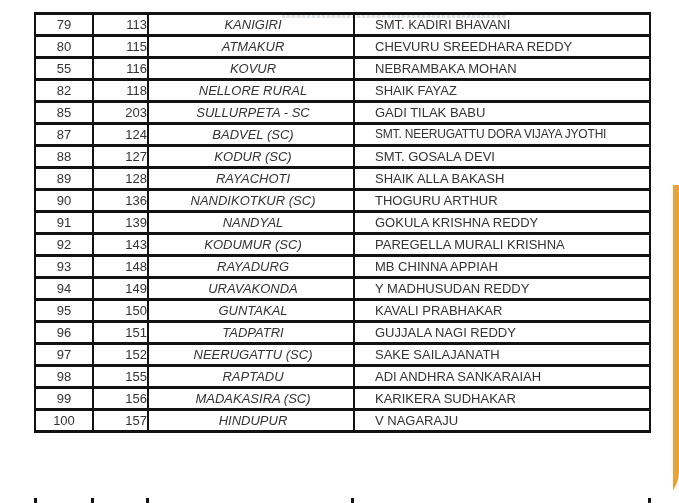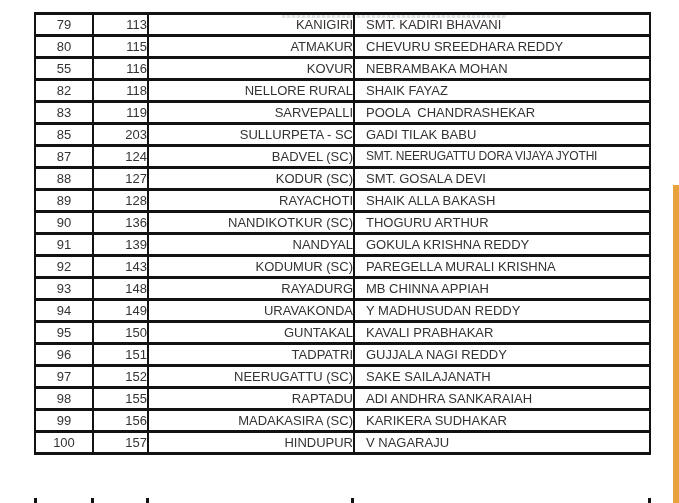--- a/index.html
+++ b/index.html
@@ -3,20 +3,21 @@
 <meta charset="utf-8">
 <style>
   html, body { margin: 0; padding: 0; }
   #screen {
     position: relative;
     width: 679px;
     height: 503px;
     background: #ffffff;
     overflow: hidden;
     font-family: "Liberation Sans", "DejaVu Sans", sans-serif;
+    border-radius: 31px;
   }
 
   
   #roster-table {
     position: absolute;
     left: 34px;
     top: 12px;
     width: 617px;
     border-collapse: collapse;
     table-layout: fixed;
@@ -30,22 +31,22 @@
     line-height: 19px;
     font-size: 13px;
     color: #333333;
     white-space: pre;
     overflow: hidden;
     padding: 0;
     vertical-align: middle;
   }
   #roster-table td.c-sl   { width: 56px;  text-align: center; }
   #roster-table td.c-no   { width: 53px;  text-align: right; }
-  #roster-table td.c-cons { width: 200px; text-align: right; padding-left: 4px; }
-  #roster-table td.c-name { text-align: left; padding-left: 11px; }
+  #roster-table td.c-cons { width: 200px; text-align: center; padding-left: 4px; font-style: italic; }
+  #roster-table td.c-name { text-align: left; padding-left: 20px; }
   #roster-table td.small-text { font-size: 12px; letter-spacing: -0.2px; }
 
   
   .stub {
     position: absolute;
     top: 498px;
     width: 3px;
     height: 5px;
     background: #121212;
   }
@@ -97,26 +98,20 @@
           <td class="c-cons">KOVUR</td>
           <td class="c-name">NEBRAMBAKA MOHAN</td>
         </tr>
         <tr>
           <td class="c-sl">82</td>
           <td class="c-no">118</td>
           <td class="c-cons">NELLORE RURAL</td>
           <td class="c-name">SHAIK FAYAZ</td>
         </tr>
         <tr>
-          <td class="c-sl">83</td>
-          <td class="c-no">119</td>
-          <td class="c-cons">SARVEPALLI</td>
-          <td class="c-name">POOLA  CHANDRASHEKAR</td>
-        </tr>
-        <tr>
           <td class="c-sl">85</td>
           <td class="c-no">203</td>
           <td class="c-cons">SULLURPETA - SC</td>
           <td class="c-name">GADI TILAK BABU</td>
         </tr>
         <tr>
           <td class="c-sl">87</td>
           <td class="c-no">124</td>
           <td class="c-cons">BADVEL (SC)</td>
           <td class="c-name small-text">SMT. NEERUGATTU DORA VIJAYA JYOTHI</td>

